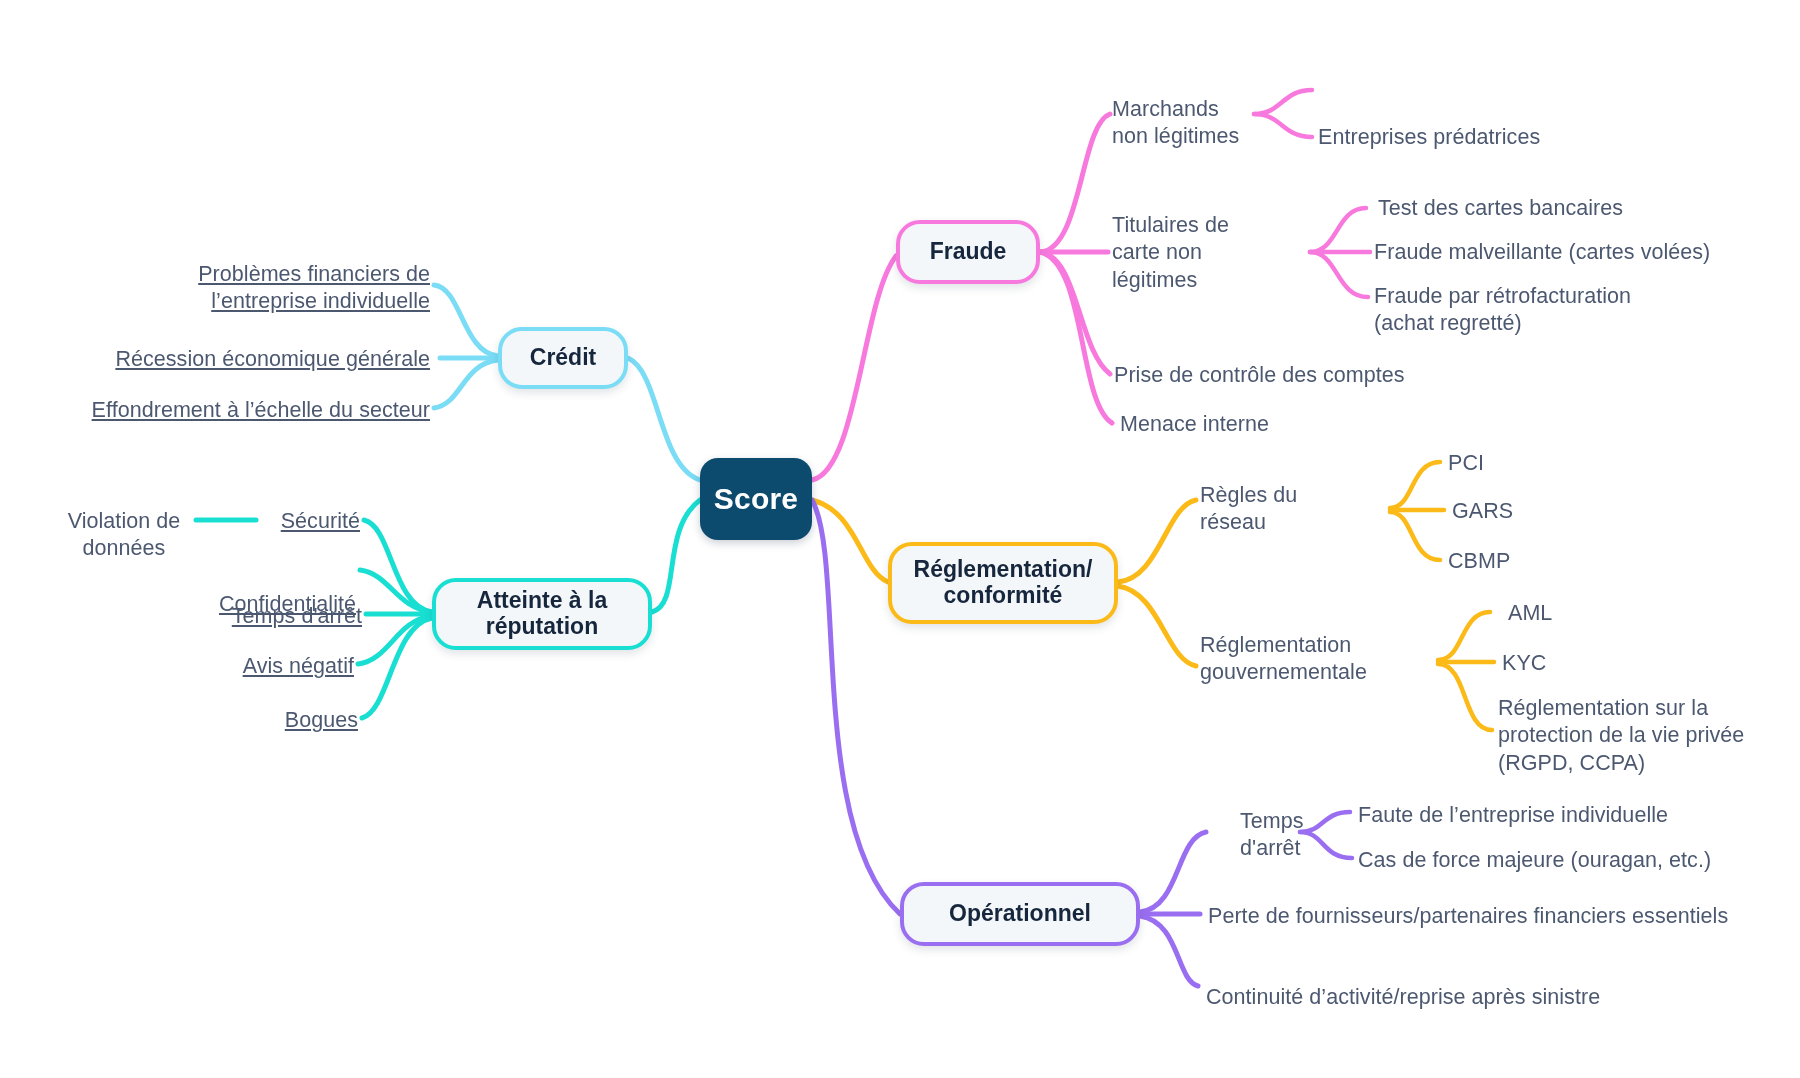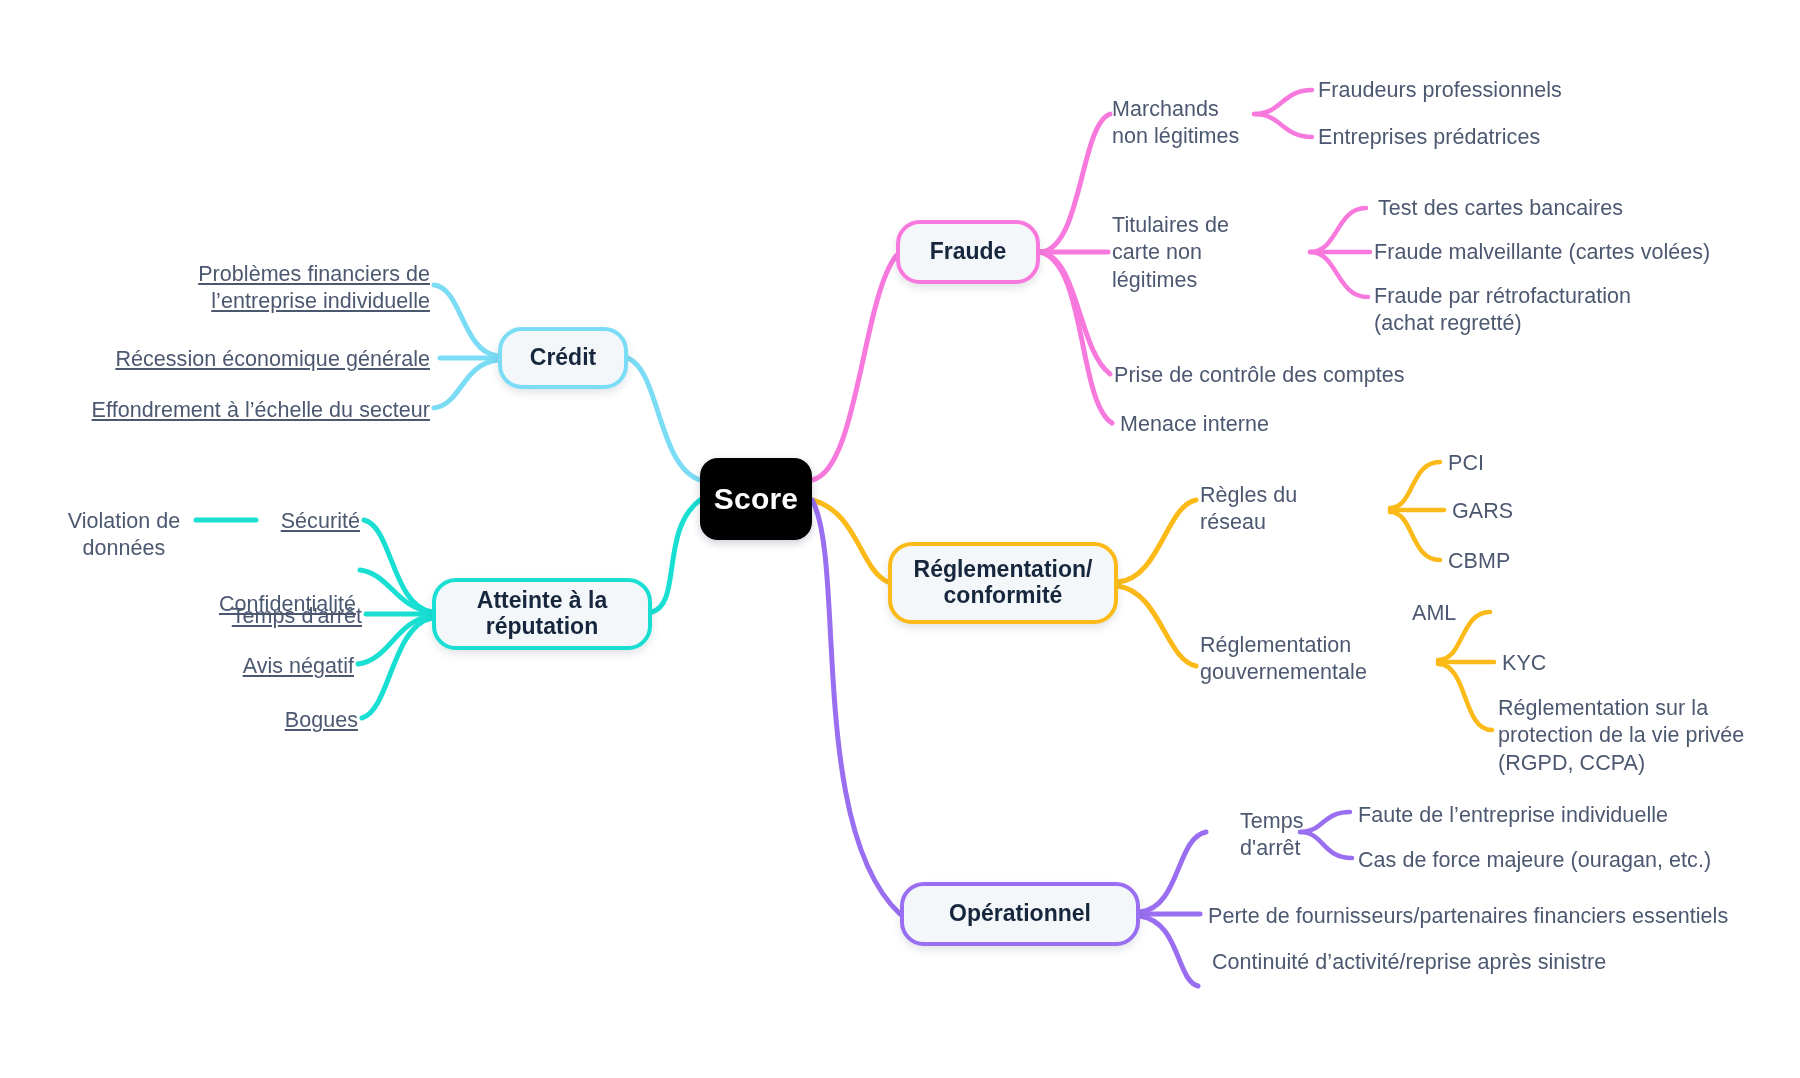--- a/index.html
+++ b/index.html
@@ -33,21 +33,21 @@
     stroke-linecap: round;
   }
   .edge.thin { stroke-width: 4.5; }
 
   
   .node {
     position: absolute;
     box-sizing: border-box;
   }
   .node-center {
-    background: #000000;
+    background: #0c4a6e;
     border-radius: 18px;
     color: #ffffff;
     font-size: 30px;
     font-weight: bold;
     display: flex;
     align-items: center;
     justify-content: center;
     letter-spacing: 0.2px;
     box-shadow: 0 3px 8px rgba(18,38,64,0.22);
   }
@@ -153,21 +153,20 @@
     <span>Réglementation/
 conformité</span>
   </div>
 
   <div class="node node-branch" style="left:900px; top:882px; width:240px; height:64px; border-color:#9a6ef0;">
     <span>Opérationnel</span>
   </div>
 
   <div class="leaf right" style="left:1112px; top:96px; width:146px;">Marchands
 non légitimes</div>
-  <div class="leaf right" style="left:1318px; top:77px; width:310px;">Fraudeurs professionnels</div>
   <div class="leaf right" style="left:1318px; top:124px; width:310px;">Entreprises prédatrices</div>
 
   <div class="leaf right" style="left:1112px; top:212px; width:160px;">Titulaires de
 carte non
 légitimes</div>
   <div class="leaf right" style="left:1378px; top:195px; width:330px;">Test des cartes bancaires</div>
   <div class="leaf right" style="left:1374px; top:239px; width:420px;">Fraude malveillante (cartes volées)</div>
   <div class="leaf right" style="left:1374px; top:283px; width:340px;">Fraude par rétrofacturation
 (achat regretté)</div>
 
@@ -188,26 +187,26 @@
   <div class="leaf left" style="left:200px; top:707px; width:158px;">Bogues</div>
 
   <div class="leaf right" style="left:1200px; top:482px; width:136px;">Règles du
 réseau</div>
   <div class="leaf right" style="left:1448px; top:450px; width:150px;">PCI</div>
   <div class="leaf right" style="left:1452px; top:498px; width:150px;">GARS</div>
   <div class="leaf right" style="left:1448px; top:548px; width:150px;">CBMP</div>
 
   <div class="leaf right" style="left:1200px; top:632px; width:230px;">Réglementation
 gouvernementale</div>
-  <div class="leaf right" style="left:1412px; top:600px; width:150px;">AML</div>
+  <div class="leaf right" style="left:1508px; top:600px; width:150px;">AML</div>
   <div class="leaf right" style="left:1502px; top:650px; width:150px;">KYC</div>
   <div class="leaf right" style="left:1498px; top:695px; width:300px;">Réglementation sur la
 protection de la vie privée
 (RGPD, CCPA)</div>
 
   <div class="leaf right" style="left:1240px; top:808px; width:110px;">Temps
 d'arrêt</div>
   <div class="leaf right" style="left:1358px; top:802px; width:380px;">Faute de l’entreprise individuelle</div>
   <div class="leaf right" style="left:1358px; top:847px; width:400px;">Cas de force majeure (ouragan, etc.)</div>
   <div class="leaf right" style="left:1208px; top:903px; width:600px;">Perte de fournisseurs/partenaires financiers essentiels</div>
-  <div class="leaf right" style="left:1206px; top:949px; width:560px;margin-left:6px;">Continuité d’activité/reprise après sinistre</div>
+  <div class="leaf right" style="left:1206px; top:984px; width:560px;">Continuité d’activité/reprise après sinistre</div>
 
 </div>
 
 </body></html>

